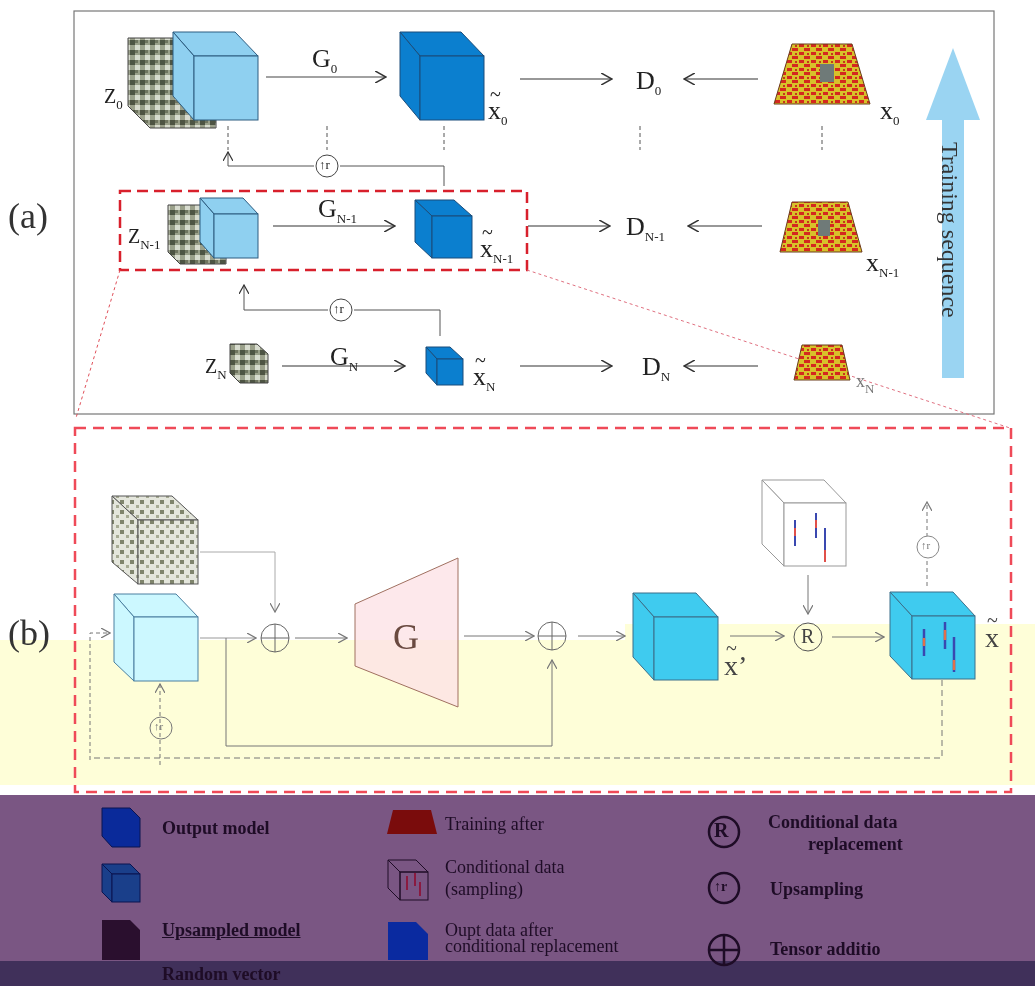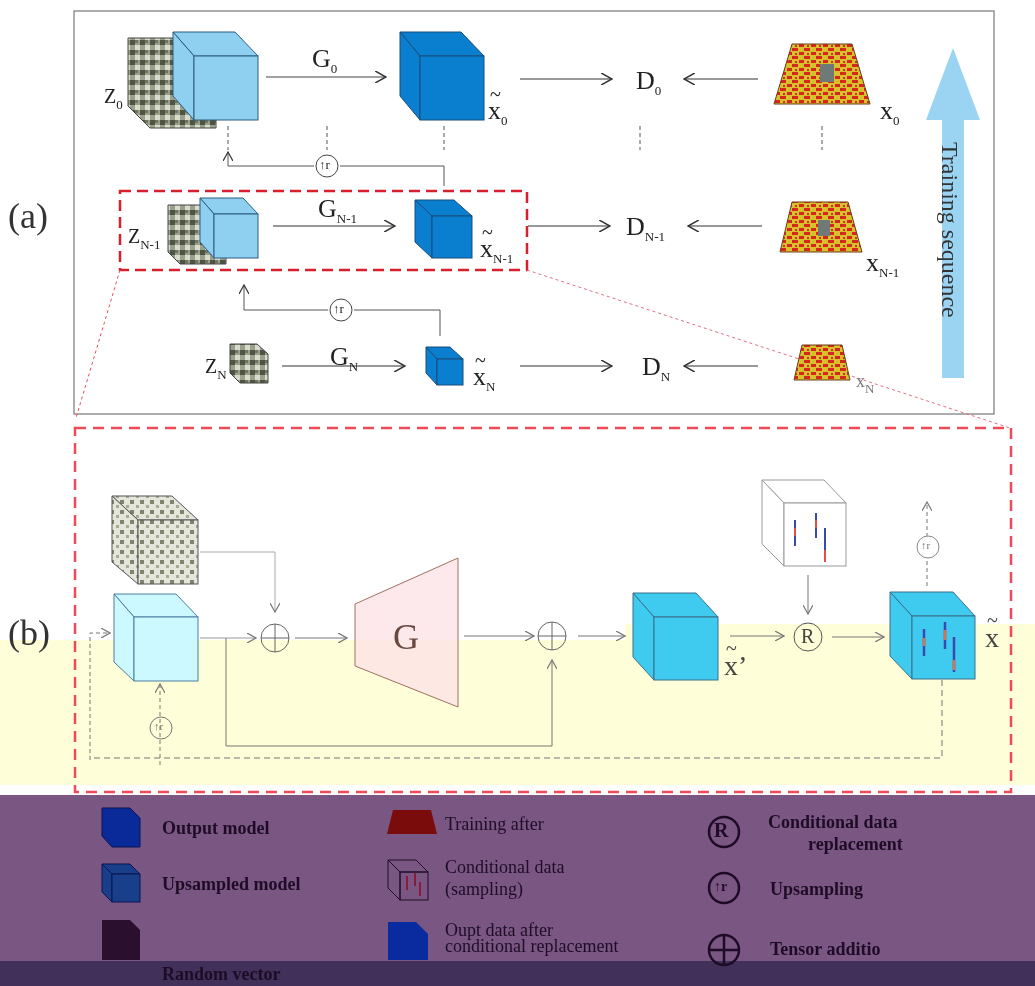--- a/index.html
+++ b/index.html
@@ -289,21 +289,21 @@
 <div class="lbl" style="left:333px; top:302px; font-size:13px;">↑r</div>
 
 <div class="lbl" style="left:393px; top:619px; font-size:36px; color:#6a4a40;">G</div>
 <div class="lbl" style="left:724px; top:652px; font-size:28px; color:#444;"><span class="tilde">x</span><span>’</span></div>
 <div class="lbl" style="left:985px; top:624px; font-size:28px; color:#444;"><span class="tilde">x</span></div>
 <div class="lbl" style="left:801px; top:626px; font-size:20px; color:#444;">R</div>
 <div class="lbl" style="left:154px; top:721px; font-size:11px; color:#777;">↑r</div>
 <div class="lbl" style="left:921px; top:540px; font-size:11px; color:#777;">↑r</div>
 
 <div class="leg-text" style="left:162px; top:818px;">Output model</div>
-<div class="leg-text" style="left:162px; top:874px;">Upsampled model</div>
+<div class="leg-text" style="left:162px; top:920px;text-decoration:underline;">Upsampled model</div>
 <div class="leg-text" style="left:162px; top:932px;margin-top:32px;">Random vector</div>
 <div class="leg-text normal" style="left:445px; top:814px;">Training after</div>
 <div class="leg-text normal" style="left:445px; top:857px;">Conditional data</div>
 <div class="leg-text normal" style="left:445px; top:879px;">(sampling)</div>
 <div class="leg-text normal" style="left:445px; top:920px;">Oupt data after</div>
 <div class="leg-text normal" style="left:445px; top:936px;">conditional replacement</div>
 <div class="leg-text" style="left:768px; top:812px;">Conditional data</div>
 <div class="leg-text" style="left:768px; top:834px;margin-left:40px;">replacement</div>
 <div class="leg-text" style="left:770px; top:879px;">Upsampling</div>
 <div class="leg-text" style="left:770px; top:939px;">Tensor additio</div>

